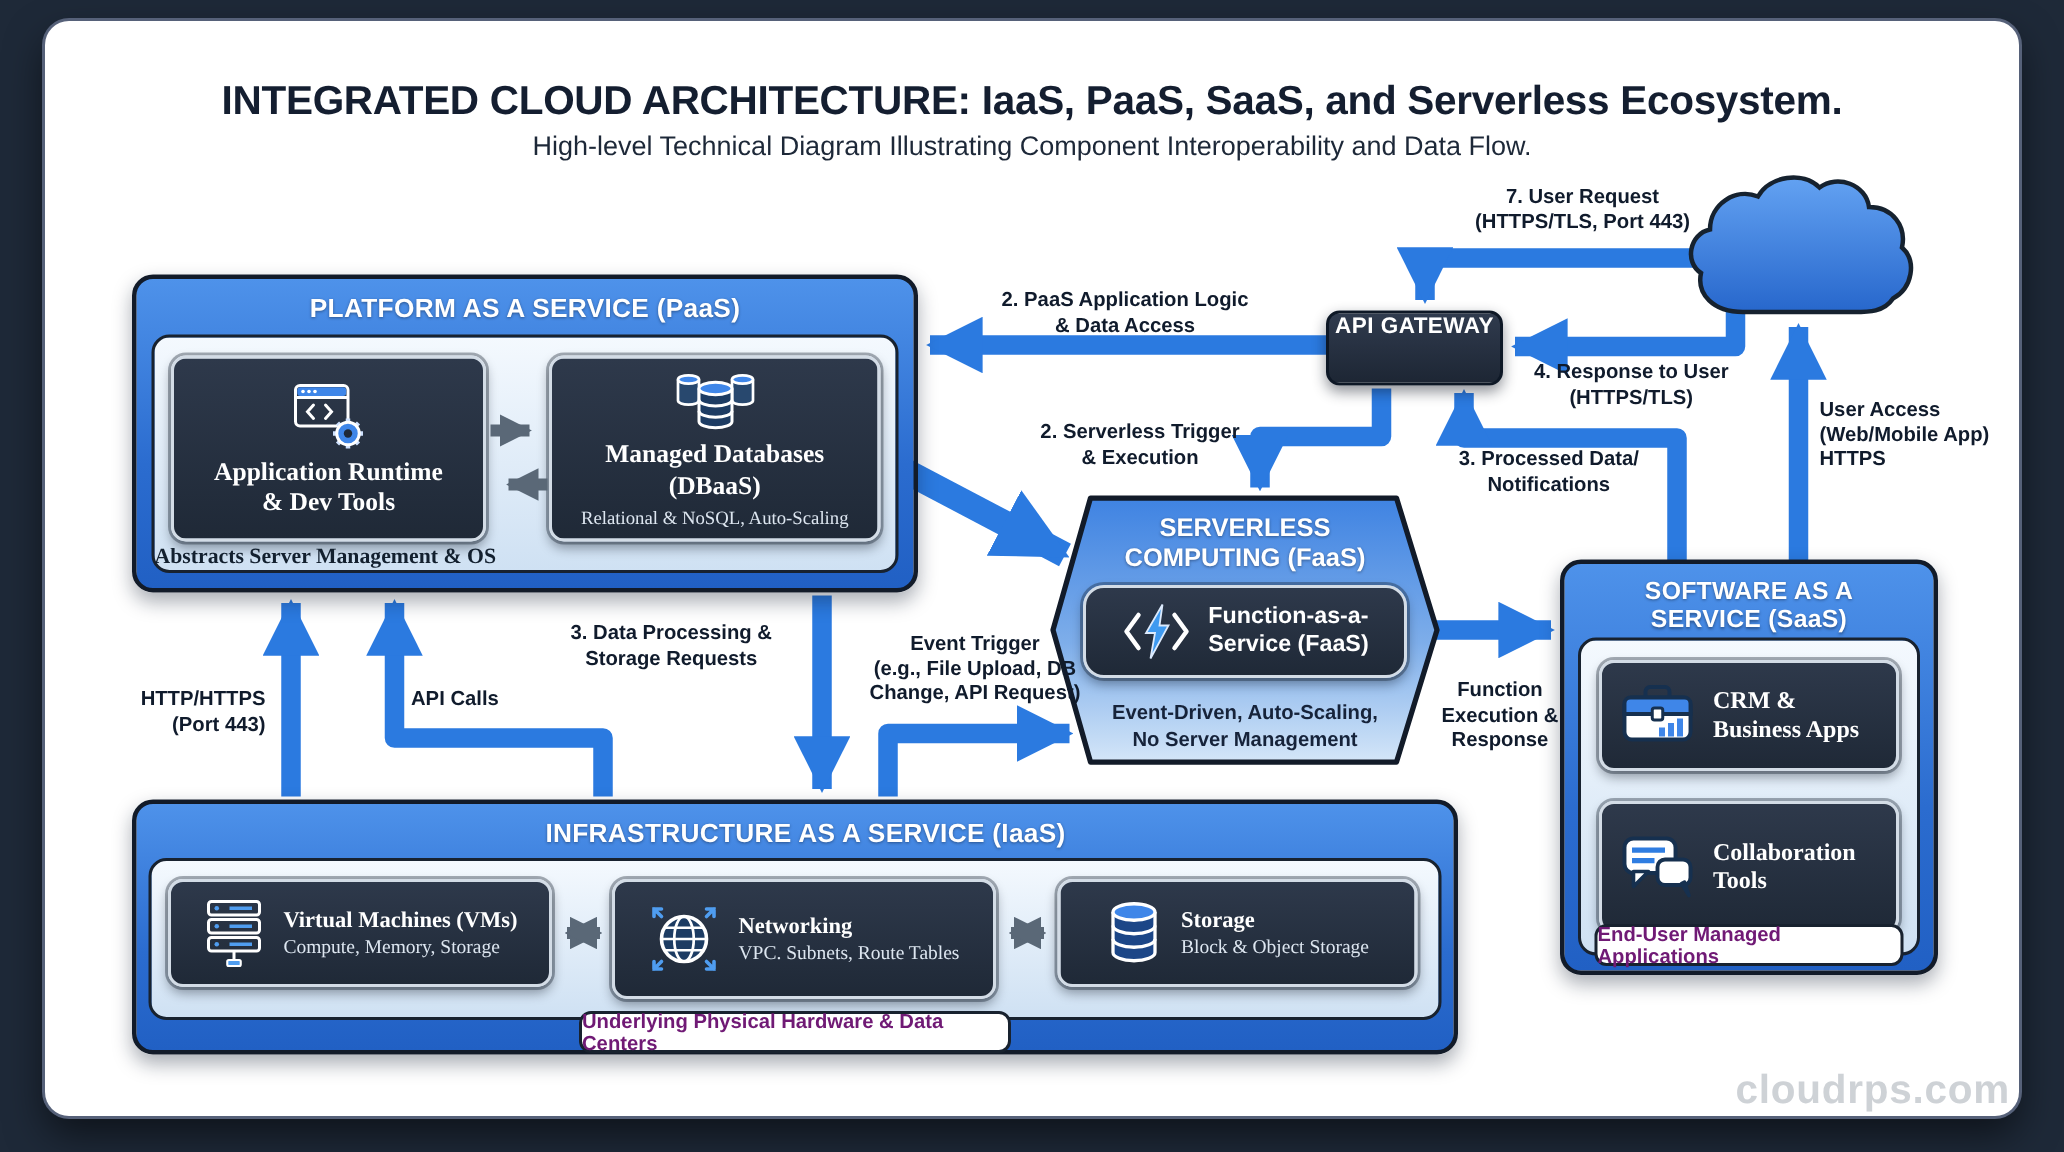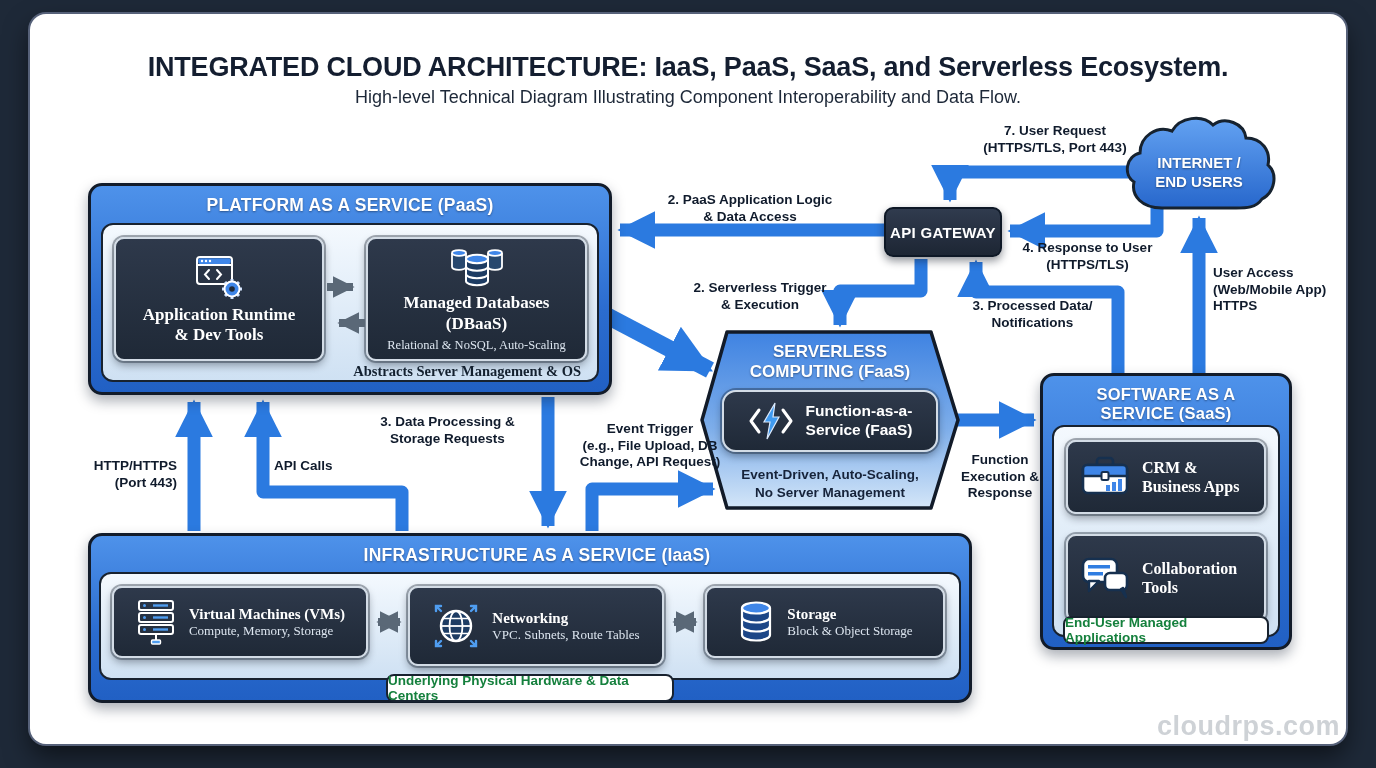--- a/index.html
+++ b/index.html
@@ -23,32 +23,32 @@
         border:2px solid #d3dce6;border-radius:10px;color:#fff;
         box-shadow:0 0 0 2px rgba(18,28,42,.35),0 4px 8px rgba(10,18,30,.4);
         display:flex;align-items:center;justify-content:center;}
   .col{flex-direction:column;gap:4px;}
   .row{flex-direction:row;gap:12px;}
   .bx-label{font-weight:700;text-align:center;white-space:pre-line;line-height:1.2;}
   .bx-sub{font-weight:400;color:#dde6f0;text-align:center;}
   .left-txt{text-align:left;}
   .footer-chip{position:absolute;box-sizing:border-box;background:#ffffff;border:2px solid #18222f;
         border-radius:8px;display:flex;align-items:center;justify-content:center;
-        font-weight:700;color:#15803d;font-size:13.5px;z-index:3;}
-  .panel-footer{position:absolute;left:0;right:16px;text-align:right;font-weight:700;color:#13202f;font-size:14.5px;}
+        font-weight:700;color:#701a75;font-size:13.5px;z-index:3;}
+  .panel-footer{position:absolute;left:0;right:0;text-align:left;font-weight:700;color:#13202f;font-size:14.5px;}
   .flabel{position:absolute;z-index:3;font-weight:700;color:#101b2c;font-size:13.5px;line-height:1.24;
         white-space:pre-line;text-align:center;}
   .hexwrap{position:absolute;left:692px;top:326px;width:276px;height:188px;z-index:2;}
   .cloudwrap{position:absolute;left:1118px;top:112px;width:162px;height:106px;z-index:2;}
   .cloud-label{position:absolute;left:8px;top:42px;width:146px;text-align:center;color:#fff;
         font-weight:800;font-size:15px;line-height:1.25;white-space:pre-line;
         text-shadow:0 1px 2px rgba(10,25,50,.5);}
   .gateway{position:absolute;left:884px;top:207px;width:118px;height:50px;z-index:2;box-sizing:border-box;
         background:linear-gradient(180deg,#303b4e,#1d2634);border:2px solid #0e1826;border-radius:9px;
-        display:flex;align-items:center;justify-content:center;color:#fff;font-weight:800;font-size:15px;
+        display:flex;justify-content:center;color:#fff;font-weight:800;font-size:15px;
         letter-spacing:.3px;box-shadow:0 4px 9px rgba(10,18,30,.45);}
   .watermark{position:absolute;right:36px;bottom:26px;z-index:4;font-size:27px;font-weight:600;
         color:#c3c7cd;opacity:.8;letter-spacing:.5px;text-shadow:0 1px 0 #fff;}
   .hex-title{position:absolute;left:0;right:0;top:16px;text-align:center;color:#fff;font-weight:800;
         font-size:17px;line-height:1.18;white-space:pre-line;text-shadow:0 1px 2px rgba(8,18,36,.45);}
   .hex-footer{position:absolute;left:0;right:0;top:140px;text-align:center;color:#16233a;font-weight:700;
         font-size:13.5px;line-height:1.3;white-space:pre-line;}
   .gr-arrow{position:absolute;z-index:3;}
 </style>
 </head>
@@ -148,22 +148,20 @@
   <div class="cloudwrap">
     <svg width="162" height="106" viewBox="0 0 162 106">
       <defs>
         <linearGradient id="cg" x1="0" y1="0" x2="0" y2="1">
           <stop offset="0" stop-color="#63a2f2"></stop>
             <stop offset="1" stop-color="#2767cc"></stop>
         </linearGradient>
       </defs>
       <path d="M44,96 C24,96 13,84 16,70 C5,63 8,44 22,41 C22,24 39,13 54,19 C62,5 84,2 95,13 C107,4 126,11 128,26 C144,26 153,39 150,53 C160,62 157,80 144,87 C138,96 128,96 118,96 Z" fill="url(#cg)" stroke="#16222f" stroke-width="3"></path>
     </svg>
-    <div class="cloud-label">INTERNET /
-END USERS</div>
   </div>
 
   <div class="hexwrap">
     <svg width="276" height="188" viewBox="0 0 276 188" style="position:absolute;left:0;top:0;">
       <defs>
         <linearGradient id="hg" x1="0" y1="0" x2="0" y2="1">
           <stop offset="0" stop-color="#3f83e2"></stop>
             <stop offset="0.55" stop-color="#7eaeea"></stop>
             <stop offset="1" stop-color="#d4e6f8"></stop>
         </linearGradient>

